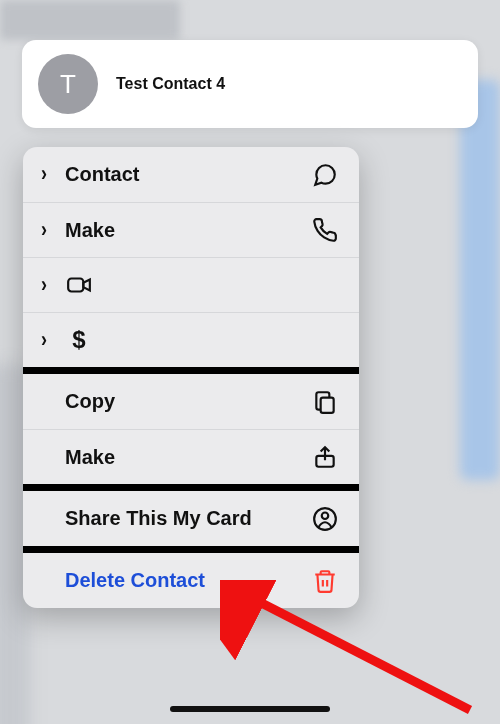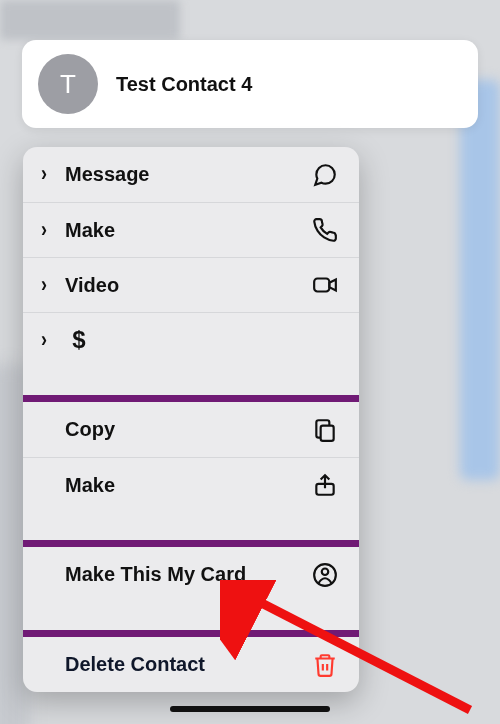--- a/index.html
+++ b/index.html
@@ -27,53 +27,53 @@
     box-shadow: 0 2px 10px rgba(0,0,0,0.08);
   }
   .avatar {
     width: 60px; height: 60px;
     border-radius: 50%;
     background: #9d9ea4;
     display:flex;align-items:center;justify-content:center;
     color:#fff; font-size:26px; font-weight:500;
     margin-right:18px;
   }
-  .contact-name { font-size:20px; font-weight:700; color:#111; }
+  .contact-name { font-size:16px; font-weight:700; color:#111; }
 
   .menu {
     position:absolute;
     top:147px; left:23px;
     width:336px;
     background:#ebebed;
     border-radius:14px;
     box-shadow: 0 10px 30px rgba(0,0,0,0.25);
     overflow:hidden;
   }
-  .menu-group + .menu-group { border-top: 7px solid #701a75; margin-top: 28px; }
+  .menu-group + .menu-group { border-top: 7px solid #000000; }
   .menu-item {
     display:flex;
     align-items:center;
     height:55px;
     padding: 0 20px 0 18px;
     border-top:1px solid #d6d7da;
     font-size:20px;
     font-weight:600;
     color:#111;
     cursor:pointer;
   }
   .menu-group .menu-item:first-child { border-top:none; }
   .chev {
     width:14px; display:inline-block; margin-right:10px;
     font-size:18px; font-weight:800; transform:scaleY(1.2);
   }
   .no-chev { width:24px; display:inline-block; }
   .label { flex:1; }
   .icon-slot { width:28px; display:flex; align-items:center; justify-content:center; }
   .icon-slot svg { width:26px; height:26px; stroke:#111; }
-  .danger { color:#0f172a;align-items:center; }
+  .danger { color:#1d4ed8;align-items:center; }
   .danger .icon-slot svg { stroke:#ff3b30; }
 
   .home-indicator {
     position:absolute; bottom:12px; left:50%;
     transform:translateX(-50%);
     width:160px; height:6px; background:#111; border-radius:4px;
   }
 
   .arrow {
     position:absolute;
@@ -93,39 +93,38 @@
     <span>T</span>
   </div>
   <div class="contact-name">Test Contact 4</div>
 </div>
 
 <div class="menu">
 
   <div class="menu-group">
     <div class="menu-item">
       <span class="chev">›</span>
-      <span class="label">Message</span>
+      <span class="label">Contact</span>
       <span class="icon-slot">
         <svg viewBox="0 0 24 24" fill="none" stroke-width="2">
             <path d="M21 11.5a8.38 8.38 0 0 1-8.5 8.5 8.5 8.5 0 0 1-3.8-.9L3 21l1.9-5.7a8.38 8.38 0 0 1-.9-3.8 8.5 8.5 0 0 1 17 0z"></path>
           </svg>
       </span>
     </div>
     <div class="menu-item">
       <span class="chev">›</span>
       <span class="label">Make</span>
       <span class="icon-slot">
         <svg viewBox="0 0 24 24" fill="none" stroke-width="2">
             <path d="M22 16.9v3a2 2 0 0 1-2.2 2 19.8 19.8 0 0 1-8.6-3.1 19.5 19.5 0 0 1-6-6A19.8 19.8 0 0 1 2.1 4.2 2 2 0 0 1 4.1 2h3a2 2 0 0 1 2 1.7c.1.9.3 1.8.6 2.6a2 2 0 0 1-.5 2.1L8 9.6a16 16 0 0 0 6 6l1.2-1.2a2 2 0 0 1 2.1-.5c.8.3 1.7.5 2.6.6a2 2 0 0 1 1.7 2z"></path>
           </svg>
       </span>
     </div>
     <div class="menu-item">
       <span class="chev">›</span>
-      <span class="label">Video</span>
       <span class="icon-slot">
         <svg viewBox="0 0 24 24" fill="none" stroke-width="2">
             <rect x="2" y="6" width="14" height="12" rx="3"></rect>
             <path d="M16 10l6-3v10l-6-3z"></path>
           </svg>
       </span>
     </div>
     <div class="menu-item">
       <span class="chev">›</span>
       <span class="icon-slot" style="font-size:24px;font-weight:800;">$</span>
@@ -152,21 +151,21 @@
             <path d="M8 7l4-4 4 4"></path>
             <rect x="4" y="11" width="16" height="10" rx="2"></rect>
           </svg>
       </span>
     </div>
   </div>
 
   <div class="menu-group">
     <div class="menu-item">
       <span class="no-chev"></span>
-      <span class="label">Make This My Card</span>
+      <span class="label">Share This My Card</span>
       <span class="icon-slot">
         <svg viewBox="0 0 24 24" fill="none" stroke-width="2">
             <circle cx="12" cy="12" r="10"></circle>
             <circle cx="12" cy="9" r="3"></circle>
             <path d="M6 20c1-3 4-5 6-5s5 2 6 5"></path>
           </svg>
       </span>
     </div>
   </div>
 

